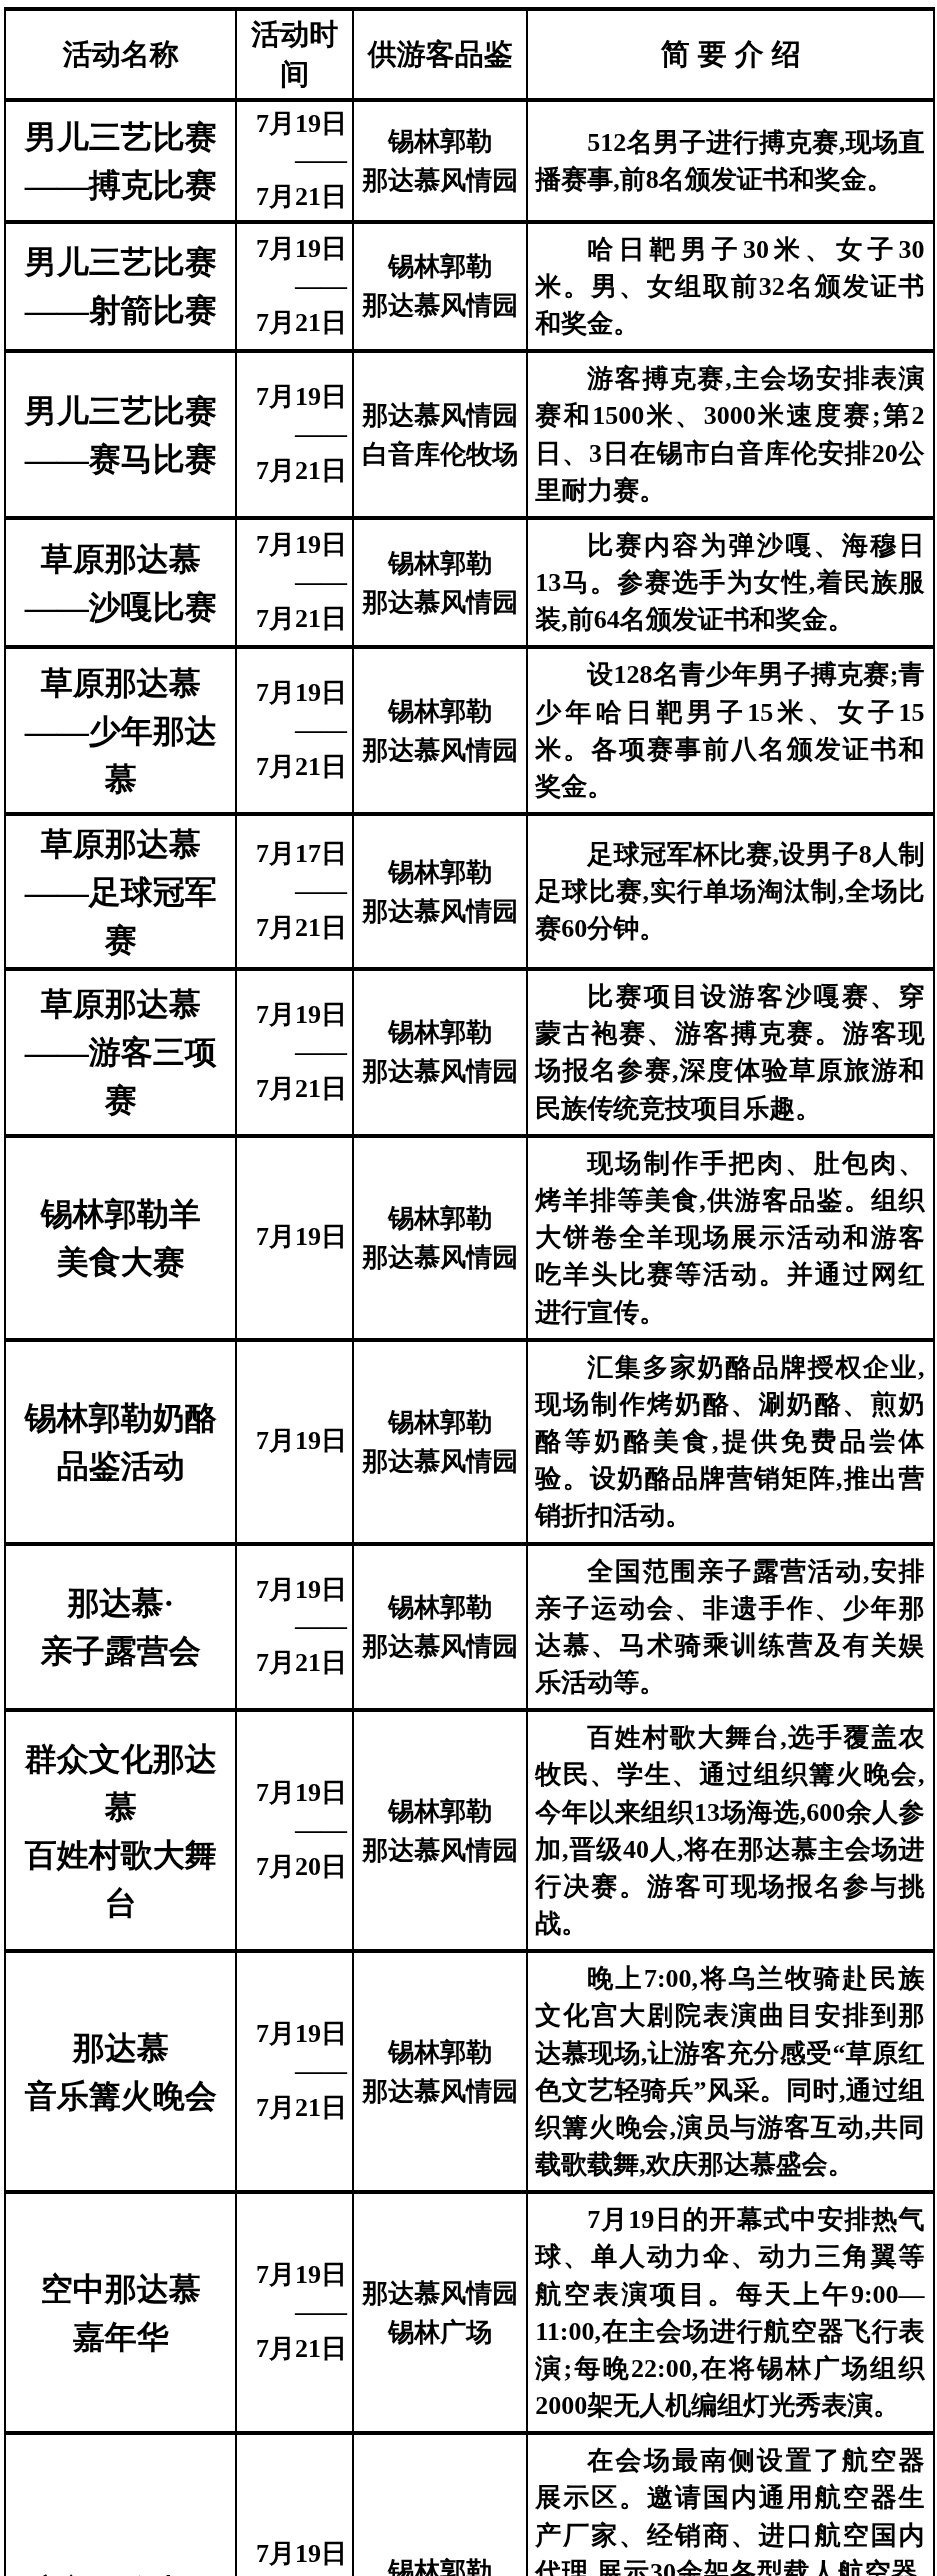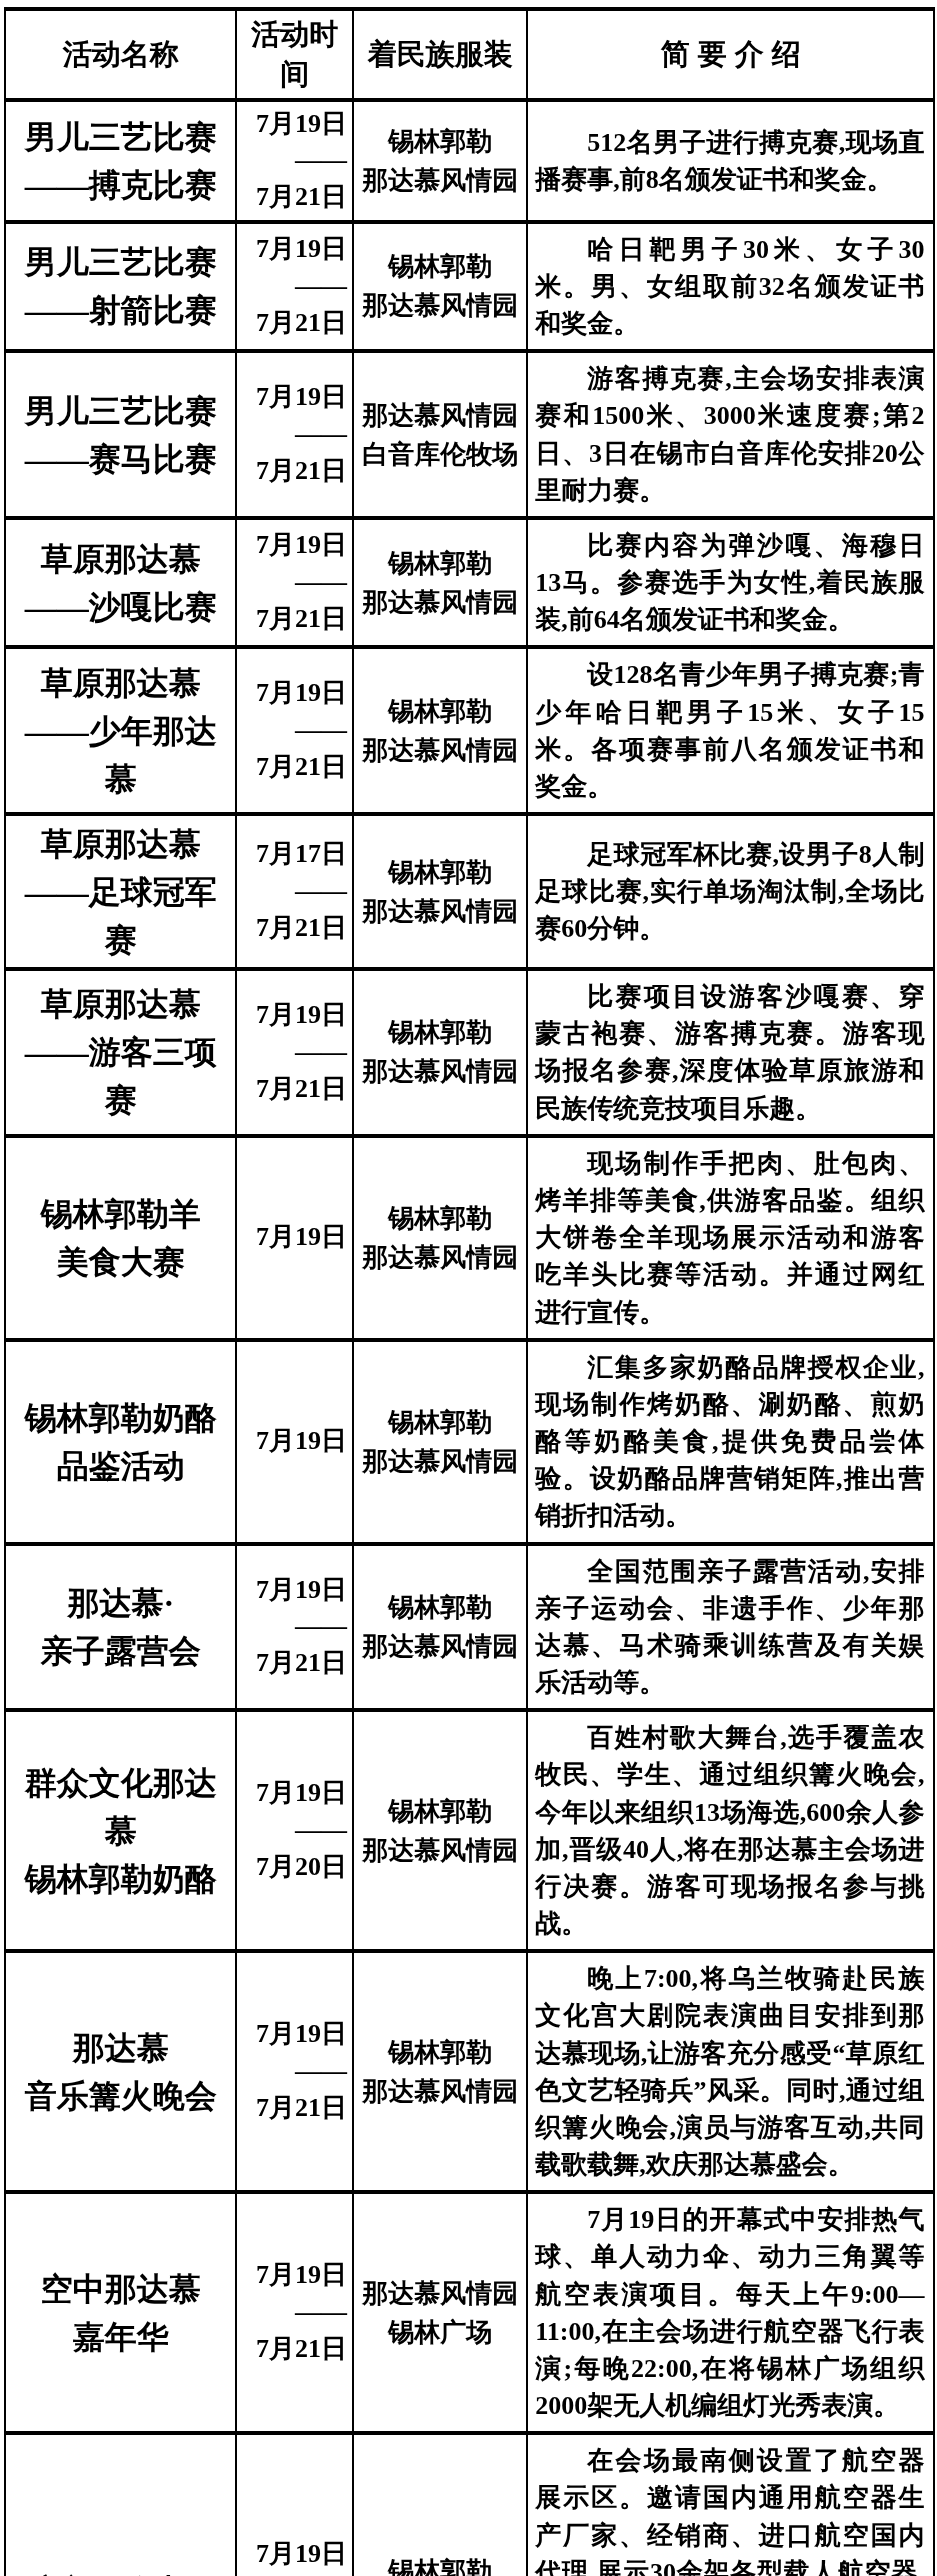--- a/index.html
+++ b/index.html
@@ -86,21 +86,21 @@
     <colgroup>
       <col class="c1">
         <col class="c2">
         <col class="c3">
         <col class="c4">
     </colgroup>
     <thead>
       <tr>
         <th>活动名称</th>
         <th>活动时间</th>
-        <th>着民族服装</th>
+        <th>供游客品鉴</th>
         <th>简 要 介 绍</th>
       </tr>
     </thead>
     <tbody>
       <tr>
         <td class="name">男儿三艺比赛
 ——搏克比赛</td>
         <td class="time">7月19日
 ——
 7月21日</td>
@@ -189,21 +189,21 @@
 亲子露营会</td>
         <td class="time">7月19日
 ——
 7月21日</td>
         <td class="place">锡林郭勒
 那达慕风情园</td>
         <td class="intro">全国范围亲子露营活动,安排亲子运动会、非遗手作、少年那达慕、马术骑乘训练营及有关娱乐活动等。</td>
       </tr>
       <tr>
         <td class="name">群众文化那达慕
-锡林郭勒奶酪</td>
+百姓村歌大舞台</td>
         <td class="time">7月19日
 ——
 7月20日</td>
         <td class="place">锡林郭勒
 那达慕风情园</td>
         <td class="intro">百姓村歌大舞台,选手覆盖农牧民、学生、通过组织篝火晚会,今年以来组织13场海选,600余人参加,晋级40人,将在那达慕主会场进行决赛。游客可现场报名参与挑战。</td>
       </tr>
       <tr>
         <td class="name">那达慕
 音乐篝火晚会</td>

